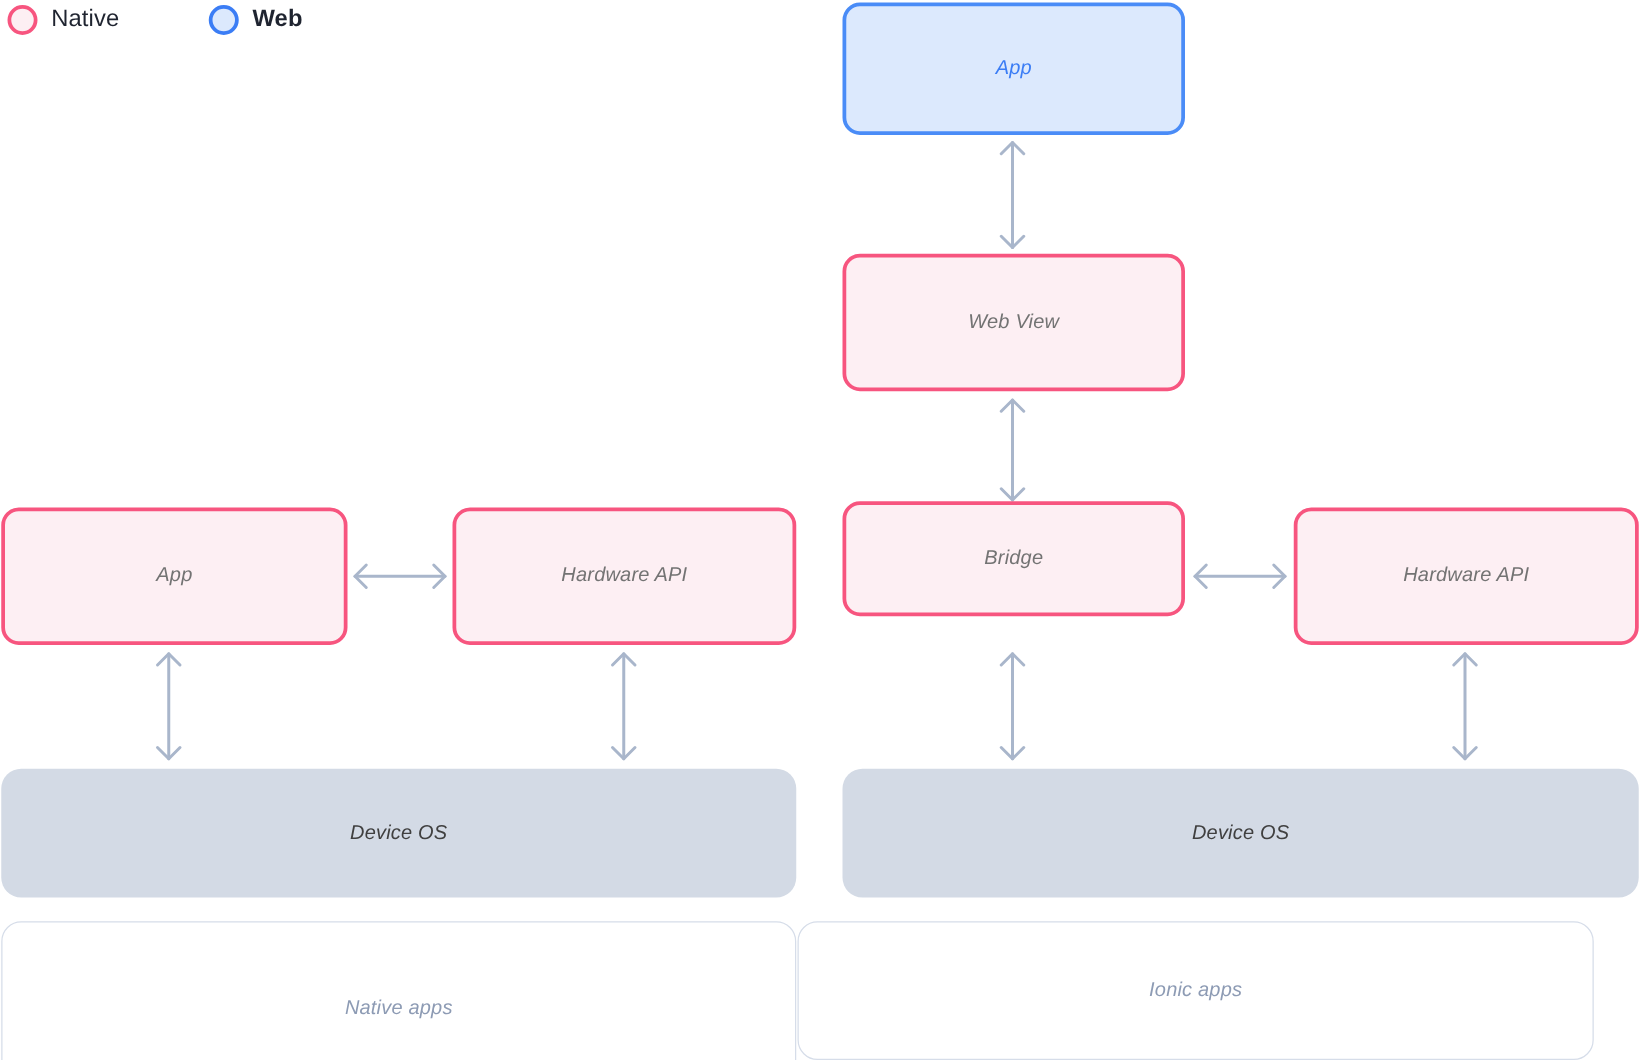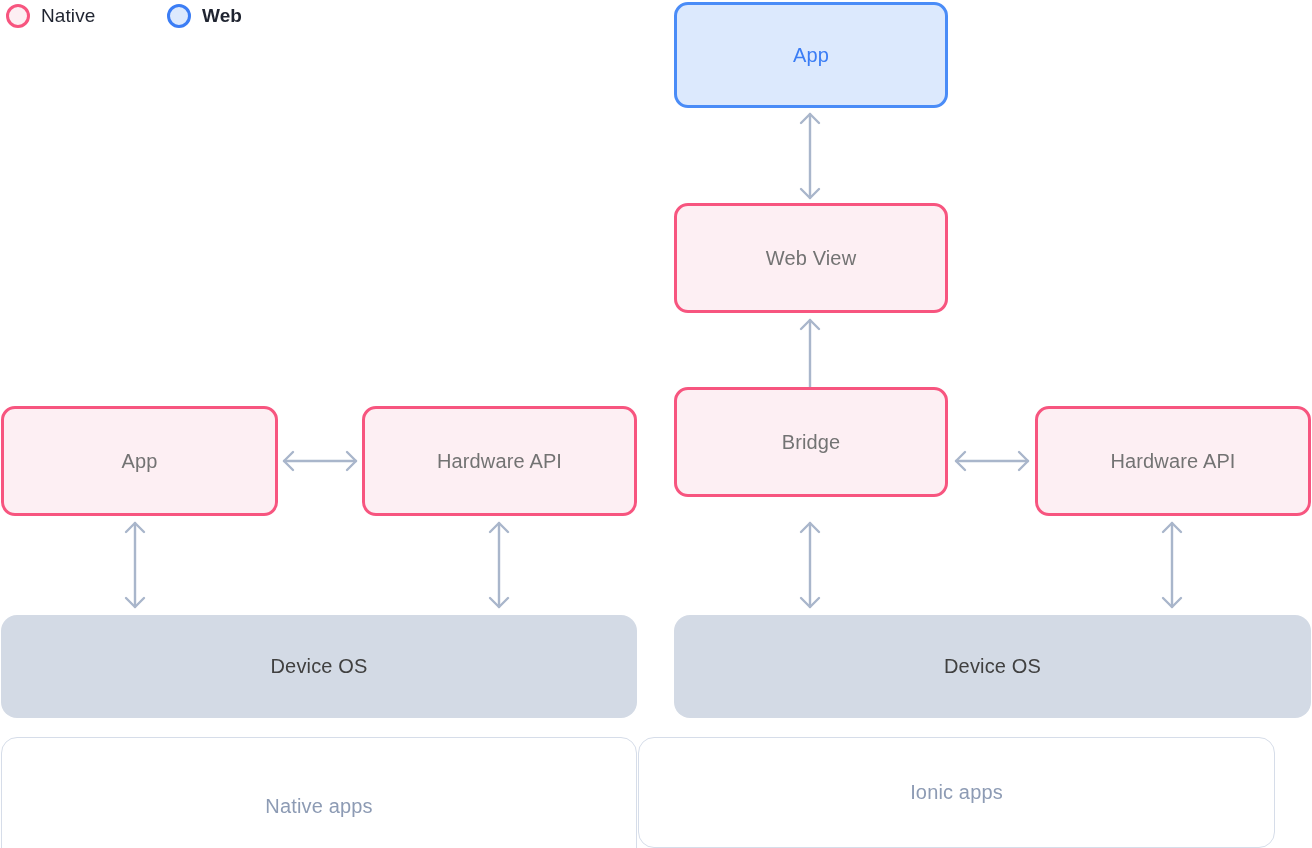--- a/index.html
+++ b/index.html
@@ -43,23 +43,24 @@
   
   .node {
     position: absolute;
     display: flex;
     align-items: center;
     justify-content: center;
     border-radius: 14px;
     text-align: center;
   }
   .node .node-label {
-    font-size: 20px;
+    font-size: 16px;
     letter-spacing: 0.15px;
     white-space: nowrap;
+    font-style: italic;
   }
 
   .node.web {
     background: #dce9fd;
     border: 3px solid #4a8cf7;
   }
   .node.web .node-label { color: #3b7df5; }
 
   .node.native {
     background: #fdeff3;
@@ -175,21 +176,21 @@
       </div>
       <div class="node native" style="left: 674px; top: 203px; width: 274px; height: 110px;">
         <span class="node-label">Web View</span>
       </div>
       <div class="node native" style="left: 1px; top: 406px; width: 277px; height: 110px;">
         <span class="node-label">App</span>
       </div>
       <div class="node native" style="left: 362px; top: 406px; width: 275px; height: 110px;">
         <span class="node-label">Hardware API</span>
       </div>
-      <div class="node native" style="left: 674px; top: 387px; width: 274px; height: 110px;">
+      <div class="node native" style="left: 674px; top: 401px; width: 274px; height: 92px;">
         <span class="node-label">Bridge</span>
       </div>
       <div class="node native" style="left: 1035px; top: 406px; width: 276px; height: 110px;">
         <span class="node-label">Hardware API</span>
       </div>
       <div class="node os" style="left: 1px; top: 615px; width: 636px; height: 103px;">
         <span class="node-label">Device OS</span>
       </div>
       <div class="node os" style="left: 674px; top: 615px; width: 637px; height: 103px;">
         <span class="node-label">Device OS</span>

